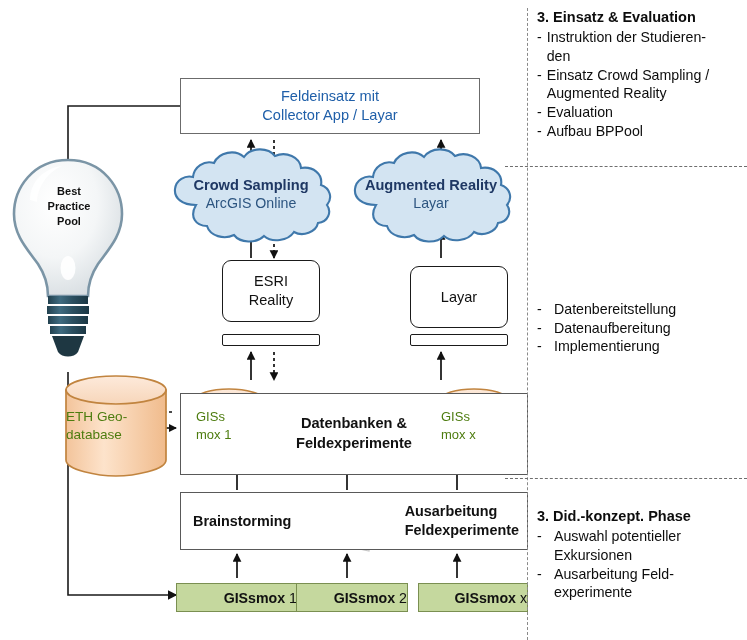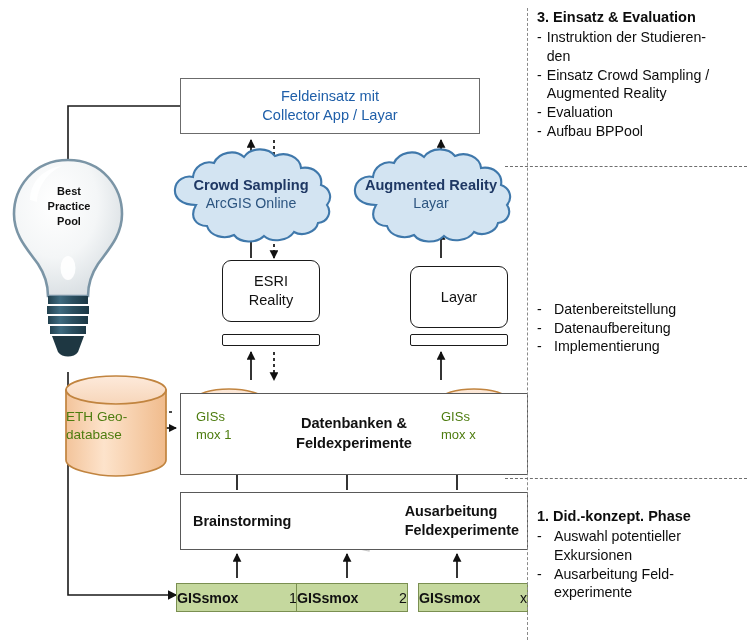--- a/index.html
+++ b/index.html
@@ -88,21 +88,21 @@
   #brainband .bb-right{
     position:absolute;right:8px;top:50%;transform:translateY(-50%);
     font-weight:bold;font-size:14.4px;color:#111;text-align:left;
     line-height:1.3;
   }
 
   
   .greenbox{
     position:absolute;box-sizing:border-box;
     background:#c5d89e;border:1.4px solid #7a8f51;
-    display:flex;align-items:center;justify-content:space-between;
+    display:flex;align-items:center;justify-content:flex-end;
     font-size:14.2px;color:#111;
   }
   .greenbox b{font-weight:bold;}
   .greenbox .num{font-weight:normal;}
 
   
   .cyl{position:absolute;}
   .cyl .cyl-label{
     position:absolute;left:0;right:0;top:50%;transform:translateY(-48%);
     font-size:13.6px;color:#4d7c0f;line-height:1.35;
@@ -431,21 +431,21 @@
         <span class="txt">Datenaufbereitung</span>
       </li>
       <li>
         <span class="dash">-</span>
         <span class="txt">Implementierung</span>
       </li>
     </ul>
   </div>
 
   <div class="phase indent" style="left:537px;top:507px;width:206px;">
-    <div class="ph-title">1. Did.-konzept. Phase</div>
+    <div class="ph-title">3. Did.-konzept. Phase</div>
     <ul>
       <li>
         <span class="dash">-</span>
         <span class="txt">
           <span>Auswahl potentieller</span><br>
           <span>Exkursionen</span>
         </span>
       </li>
       <li>
         <span class="dash">-</span>

